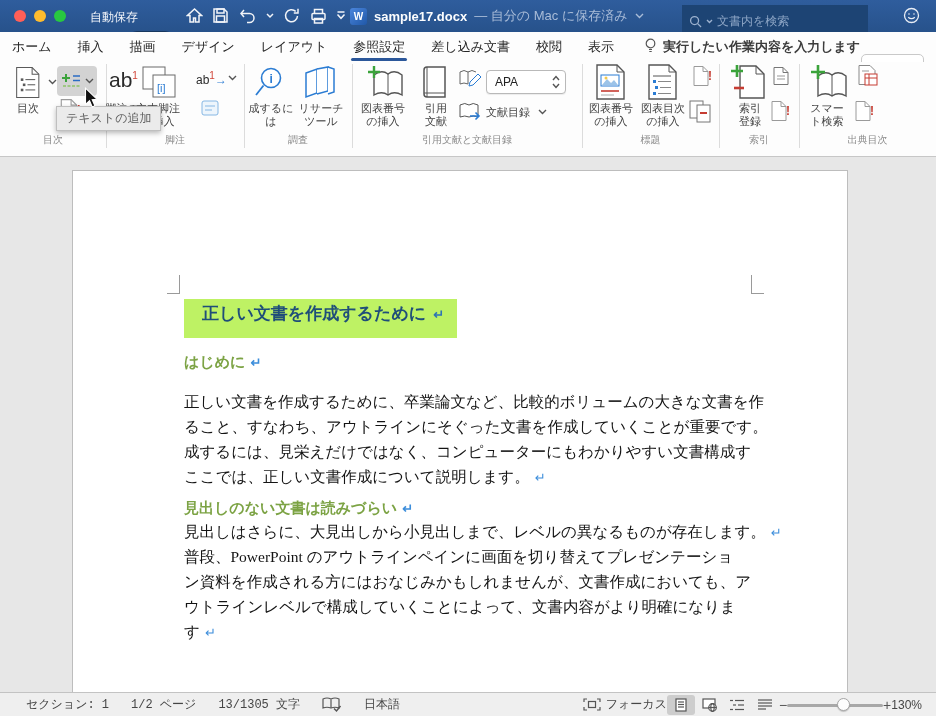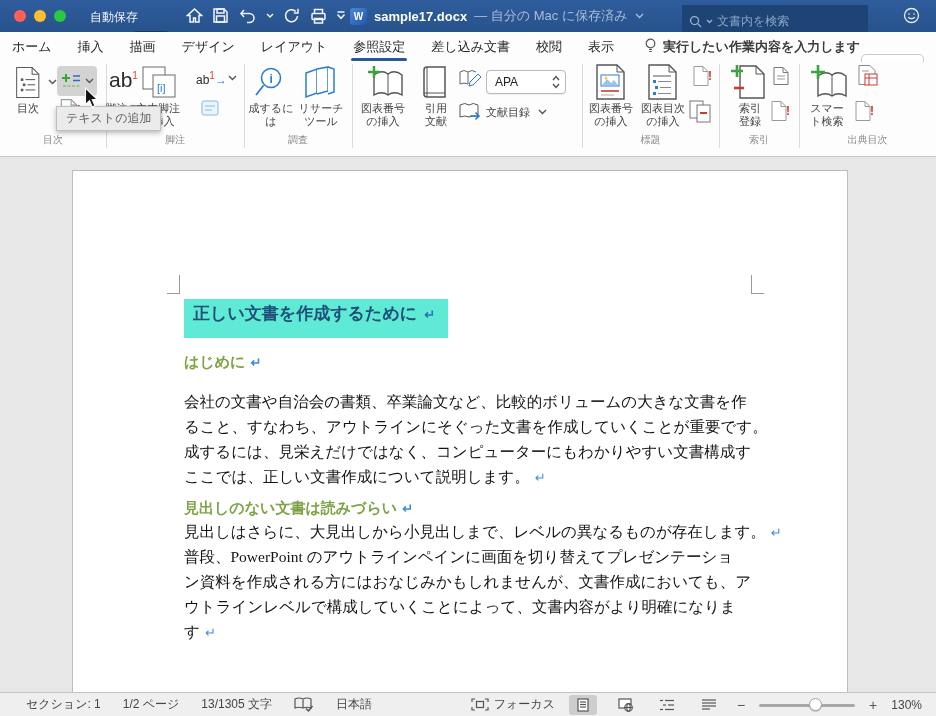--- a/index.html
+++ b/index.html
@@ -63,35 +63,35 @@
   .cursor { position:absolute; left:83px; top:25px; z-index:60; }
 
   
   .docarea { position:absolute; left:0; top:157px; width:936px; height:535px; background:#e7e7e7; overflow:hidden; }
   .page { position:absolute; left:72px; top:13px; width:776px; height:560px; background:#fff; border:1px solid #bdbdbd; }
   .cropmark { position:absolute; width:13px; height:19px; }
   .cropmark.tl2 { left:94px; top:104px; border-right:1px solid #9a9a9a; border-bottom:1px solid #9a9a9a; }
   .cropmark.tr2 { left:678px; top:104px; border-left:1px solid #9a9a9a; border-bottom:1px solid #9a9a9a; }
   .content { position:absolute; left:111px; top:128px; width:584px; }
   .h1line { height:38px; }
-  .h1sel { display:inline-block; background:#5eead4; padding:3px 13px 13px 9px;
+  .h1sel { display:inline-block; background:#bef264; padding:3px 13px 13px 18px;
     font-size:17px; font-weight:bold; color:#1f4e79; font-family:"Liberation Sans","DejaVu Sans",sans-serif; }
   .h2 { margin-top:16px; height:20px; font-size:15px; font-weight:bold; color:#7ca344; }
   .h2.second { margin-top:10px; }
   .para { font-family:"Liberation Serif","DejaVu Serif",serif; color:#141414; }
   .para.first { margin-top:16px; }
   .dline { height:25px; line-height:25px; font-size:15.5px; white-space:nowrap; }
   .pm { color:#3d8edb; font-size:13px; margin-left:5px; font-family:"Liberation Sans",sans-serif; }
   .h1sel .pm { margin-left:7px; color:#2e74b5; }
 
   
   .statusbar { position:absolute; left:0; top:692px; width:936px; height:24px; background:#efefef;
     border-top:1px solid #c3c3c3; display:flex; align-items:center; font-size:12px; color:#454545; }
-  .sb-left { display:flex; align-items:flex-end; gap:22px; padding-left:26px; }
-  .sb-right { margin-left:auto; display:flex; align-items:center; gap:14px; padding-right:14px; }
+  .sb-left { display:flex; align-items:flex-end; gap:22px; padding-left:26px;font-family:Liberation Mono, monospace; }
+  .sb-right { margin-left:auto; display:flex; align-items:center; padding-right:14px; }
   .sb-item { display:flex; align-items:center; gap:5px; white-space:nowrap; }
   .statusbar svg { stroke:#555; fill:none; stroke-width:1.2; }
   .viewbtn { padding:3px 5px; border-radius:3px; }
   .viewbtn.sel { background:#cdcdcd; }
   .zoomslider { position:relative; width:96px; height:14px; }
   .zoomslider .track { position:absolute; left:0; right:0; top:6px; height:3px; background:#a8a8a8; border-radius:2px; }
   .zoomslider .thumb { position:absolute; left:52%; top:0; width:13px; height:13px; border-radius:50%;
     background:#fdfdfd; border:1px solid #a5a5a5; box-shadow:0 1px 1px rgba(0,0,0,.2); }
   .zsign { font-size:14px; color:#555; }
 </style>
@@ -352,20 +352,21 @@
         <path d="M12 14 h9 m-3.5 -3.5 l3.5 3.5 -3.5 3.5" stroke="#2b7cd3" fill="none" stroke-width="1.6"></path>
       </svg>
   </div>
   <div class="rlabel" style="left:486px;top:44px;width:48px;text-align:left">文献目録</div>
   <div class="chev" style="left:538px;top:47px">
       <svg width="9" height="6" viewBox="0 0 9 6">
         <path d="M1 1 l3.5 3.5 3.5 -3.5"></path>
       </svg>
     </div>
   <div class="rdiv" style="left:582px"></div>
+  <div class="glabel" style="left:352px;width:230px">引用文献と文献目録</div>
 
   <div class="ricon" style="left:592px;top:1px">
     <svg width="36" height="38" viewBox="0 0 36 38">
         <path d="M5 2 h20 l7 7 v27 H5 z" fill="#fff" stroke="#555" stroke-width="1.4"></path>
         <path d="M25 2 v7 h7" fill="none" stroke="#555"></path>
         <rect x="9" y="12" width="18" height="11" fill="#fff" stroke="#2b7cd3"></rect>
         <path d="M10 22 l5 -6 4 4 3 -3 4 5 z" fill="#9cc3e8"></path>
         <circle cx="14" cy="15" r="1.5" fill="#f2c94c"></circle>
         <line x1="9" y1="28" x2="27" y2="28" stroke="#c63d33" stroke-width="1.6"></line>
         <line x1="9" y1="32" x2="22" y2="32" stroke="#aaa"></line>
@@ -470,21 +471,21 @@
     <div class="cropmark tr2"></div>
     <div class="content">
 
       <div class="h1line">
         <span class="h1sel"><span>正しい文書を作成するために</span><span class="pm">↵</span></span>
       </div>
 
       <div class="h2"><span>はじめに</span><span class="pm">↵</span></div>
 
       <div class="para first">
-        <div class="dline">会社の文書や自治会の書類、卒業論文など、比較的ボリュームの大きな文書を作</div>
+        <div class="dline">正しい文書を作成するために、卒業論文など、比較的ボリュームの大きな文書を作</div>
         <div class="dline">ること、すなわち、アウトラインにそぐった文書を作成していくことが重要です。</div>
         <div class="dline">成するには、見栄えだけではなく、コンピューターにもわかりやすい文書構成す</div>
         <div class="dline"><span>ここでは、正しい文書作成について説明します。</span><span class="pm">↵</span></div>
       </div>
 
       <div class="h2 second"><span>見出しのない文書は読みづらい</span><span class="pm">↵</span></div>
 
 
       <div class="para">
         <div class="dline"><span>見出しはさらに、大見出しから小見出しまで、レベルの異なるものが存在します。</span><span class="pm">↵</span></div>

